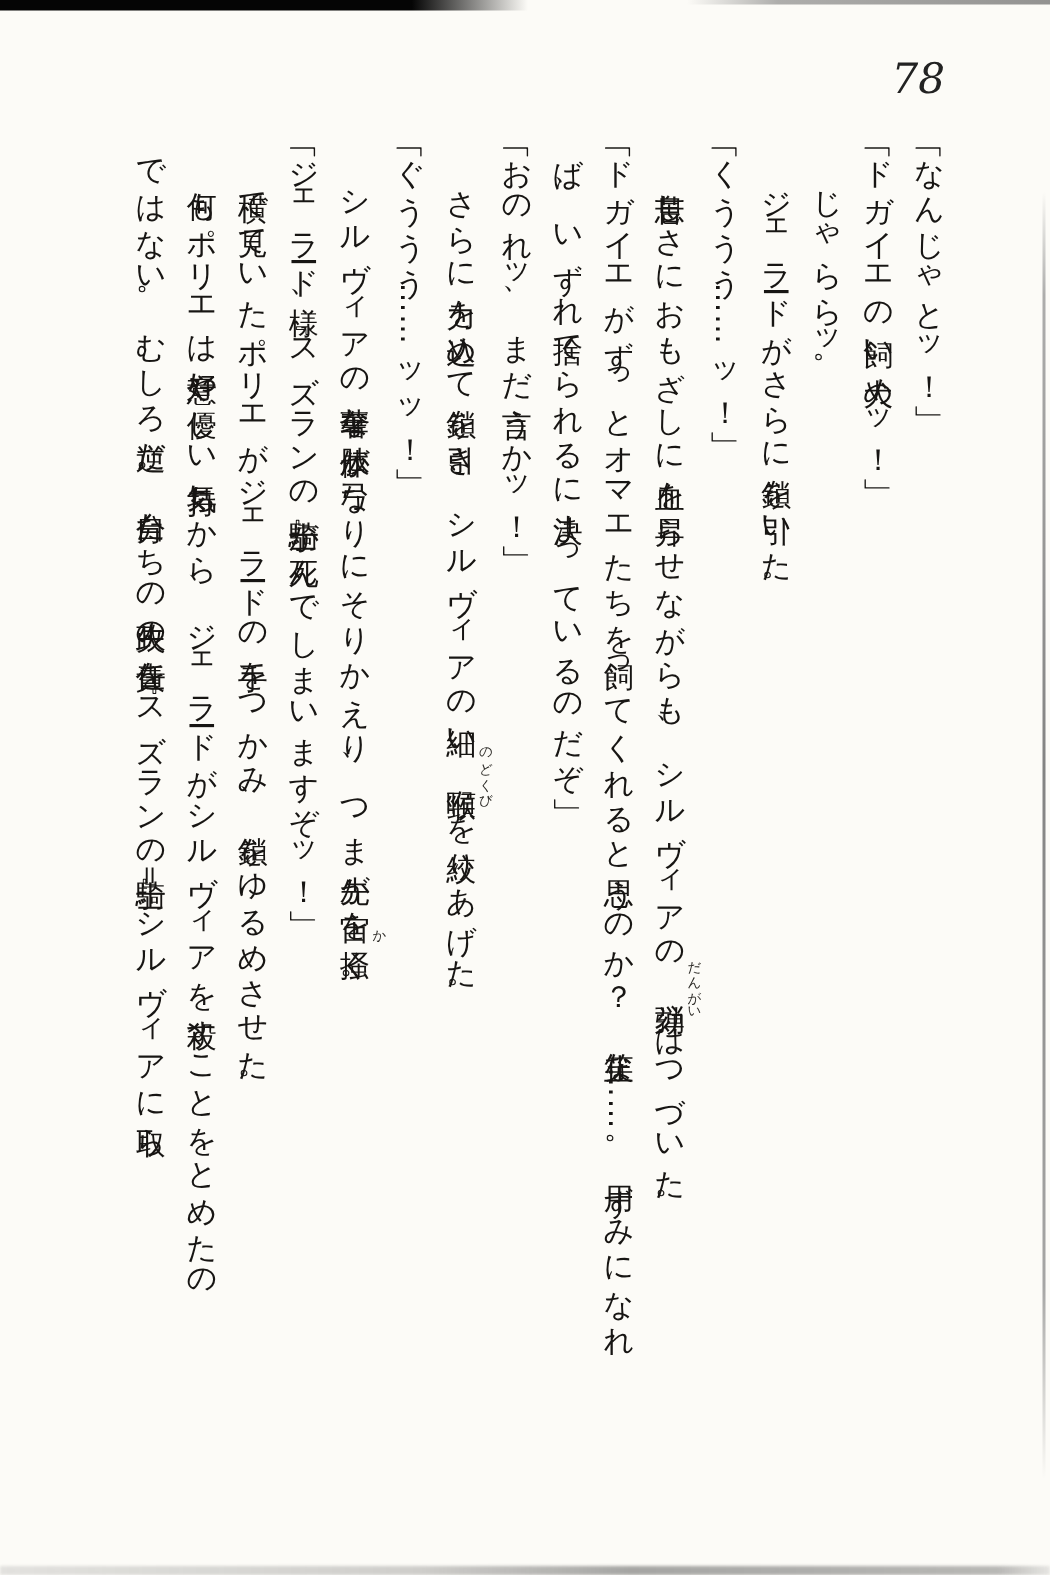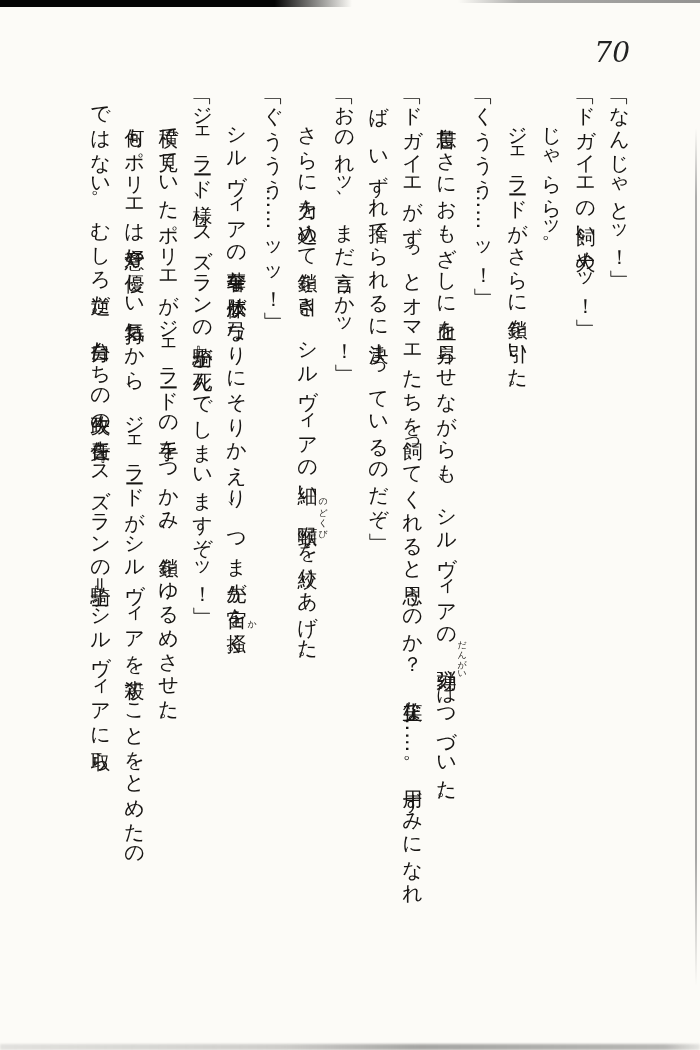--- a/index.html
+++ b/index.html
@@ -61,21 +61,21 @@
 </style>
 </head>
 <body>
 
 <div class="page">
   <div class="top-bar"></div>
   <div class="top-line"></div>
   <div class="right-line"></div>
   <div class="bottom-smudge"></div>
 
-  <div class="page-number">70</div>
+  <div class="page-number">78</div>
 
   <div class="text-body">
       <div class="col">「なんじゃとッ！」</div>
       <div class="col">「ドガイエの飼い犬めッ！」</div>
       <div class="col">　じゃららッ。</div>
       <div class="col">　ジェラードがさらに鎖を引いた。</div>
       <div class="col">「くううう……ッ！」</div>
       <div class="col">　息苦しさにおもざしに血を昇らせながらも、シルヴィアの<ruby>弾劾<rt>だんがい</rt></ruby>はつづいた。</div>
       <div class="col">「ドガイエがずっとオマエたちを飼ってくれると思うのか？　笑止な……。用ずみになれ</div>
       <div class="col">ば、いずれ捨てられるに決まっているのだぞ」</div>

